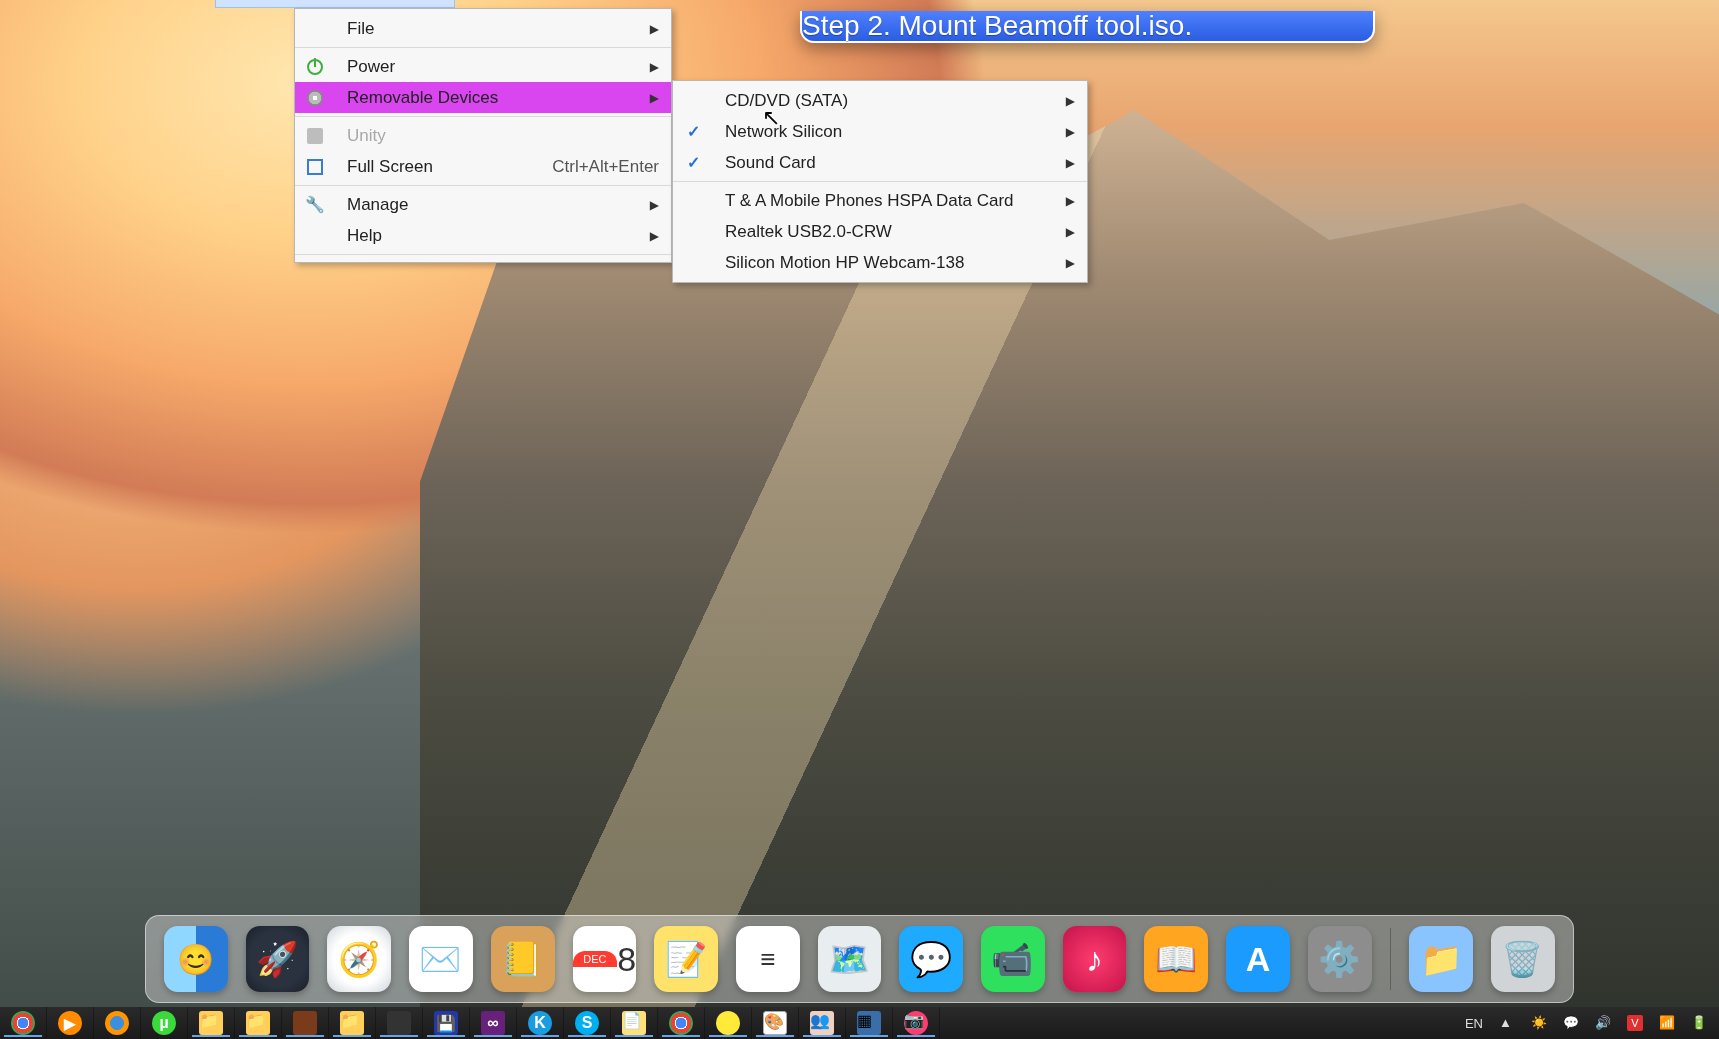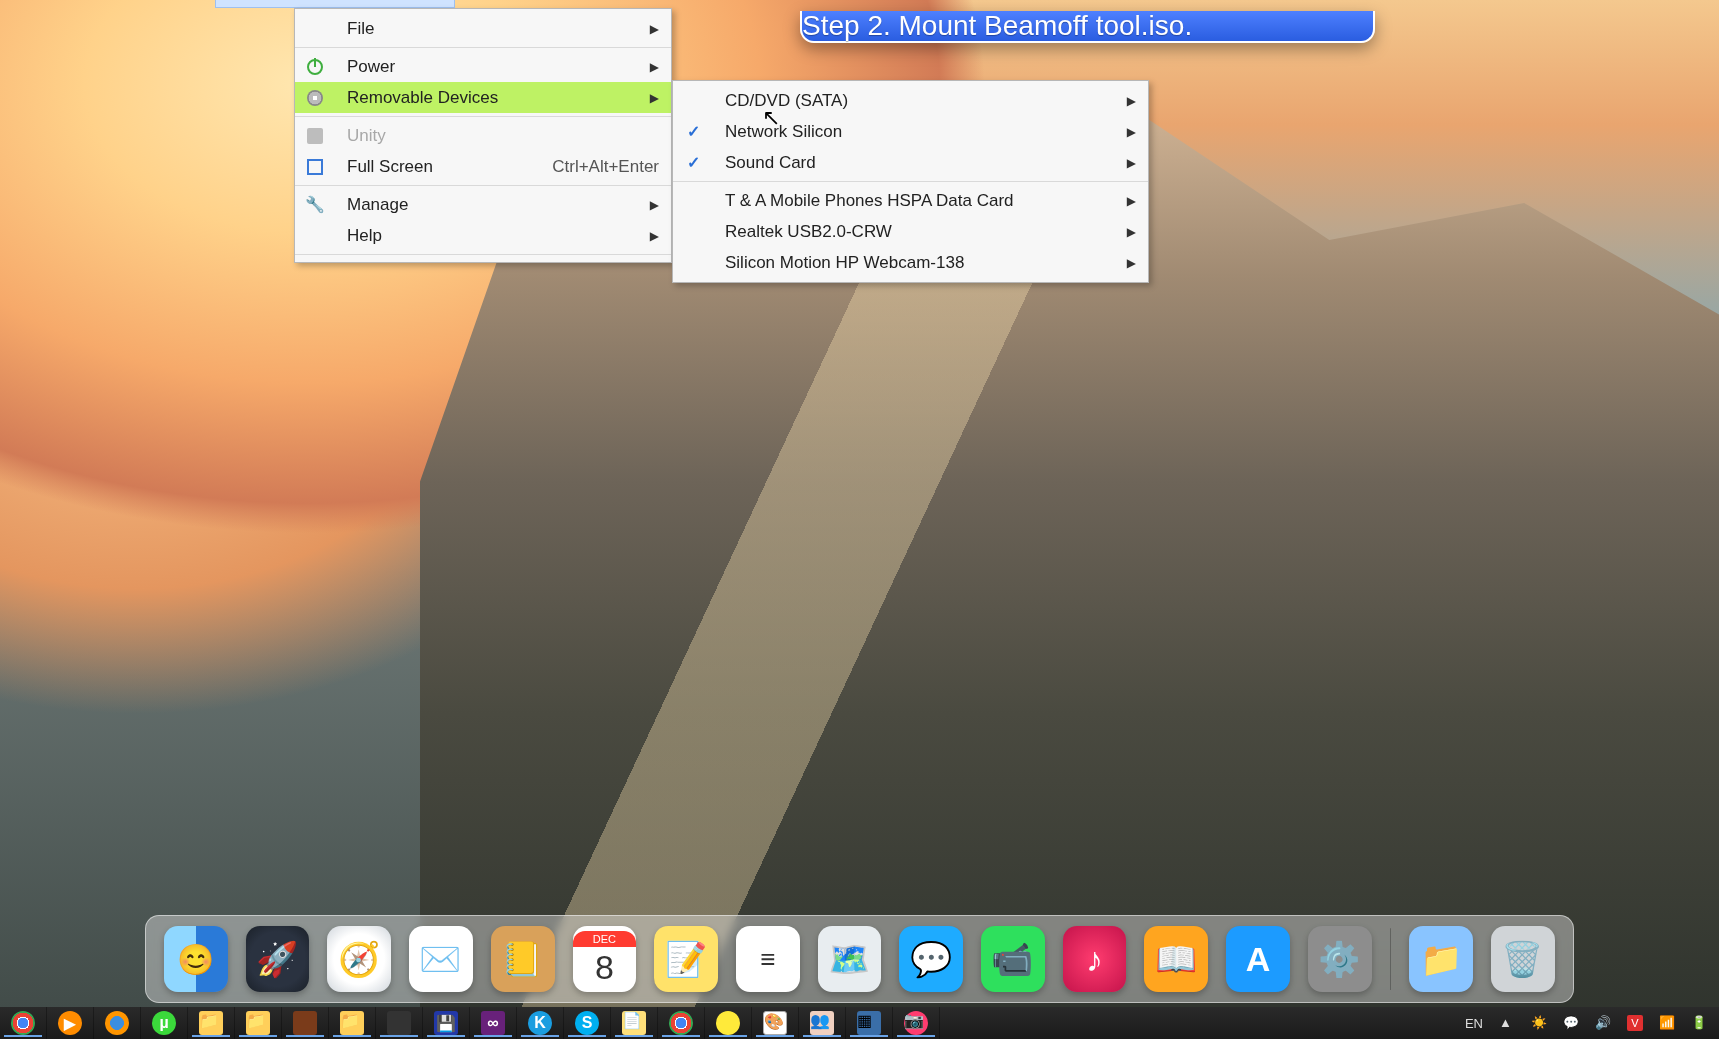--- a/index.html
+++ b/index.html
@@ -36,25 +36,25 @@
   color:#fff;font-size:28px;font-weight:500;text-shadow:0 1px 1px rgba(0,0,0,.3);margin-top:11px;
 }
 
 
 .menu{
   position:absolute;background:#f7f7f7;border:1px solid #b7b7b7;
   box-shadow:3px 3px 6px rgba(0,0,0,.25);font-size:17px;color:#222;
   padding:4px 0;
 }
 .menu1{left:294px;top:8px;width:378px;}
-.menu2{left:672px;top:80px;width:477px;}
+.menu2{left:672px;top:80px;width:416px;}
 .menu-row{
   display:flex;align-items:center;height:31px;padding:0 12px 0 52px;position:relative;cursor:default;
 }
-.menu-row.highlight{background:#bef264;}
+.menu-row.highlight{background:#d946ef;}
 .menu-row.disabled{color:#a8a8a8;}
 .menu-sep{height:1px;background:#d9d9d9;margin:3px 0;}
 .menu-icon{position:absolute;left:10px;width:20px;height:20px;display:flex;align-items:center;justify-content:center;}
 .menu-shortcut{margin-left:auto;color:#555;}
 .menu-arrow{margin-left:auto;font-size:12px;color:#333;}
 .menu-check{position:absolute;left:14px;color:#2a6fd6;font-size:16px;font-weight:bold;}
 
 
 .cursor{position:absolute;left:762px;top:105px;font-size:22px;color:#000;text-shadow:0 0 2px #fff;pointer-events:none;}
 
@@ -214,21 +214,21 @@
     </div>
   <div class="dock-icon di-safari" title="Safari">
       <span style="color:#1861d6">🧭</span>
     </div>
   <div class="dock-icon di-mail" title="Mail">
       <span style="color:#2a8ae0">✉️</span>
     </div>
   <div class="dock-icon di-contacts" title="Contacts">
       <span>📒</span>
     </div>
-  <div class="dock-icon di-cal" style="flex-direction:column;font-family:Helvetica;" title="Calendar">
+  <div class="dock-icon di-cal" style="flex-direction:row;font-family:Helvetica;" title="Calendar">
     <div style="background:#ff3b30;color:#fff;font-size:11px;width:100%;text-align:center;border-radius:12px 12px 0 0;line-height:16px">DEC</div>
     <div style="color:#333;font-size:34px;line-height:40px;font-weight:300">8</div>
   </div>
   <div class="dock-icon di-notes" title="Notes">
       <span>📝</span>
     </div>
   <div class="dock-icon di-reminders" style="color:#333;font-size:26px" title="Reminders">≡</div>
   <div class="dock-icon di-maps" title="Maps">
       <span>🗺️</span>
     </div>

